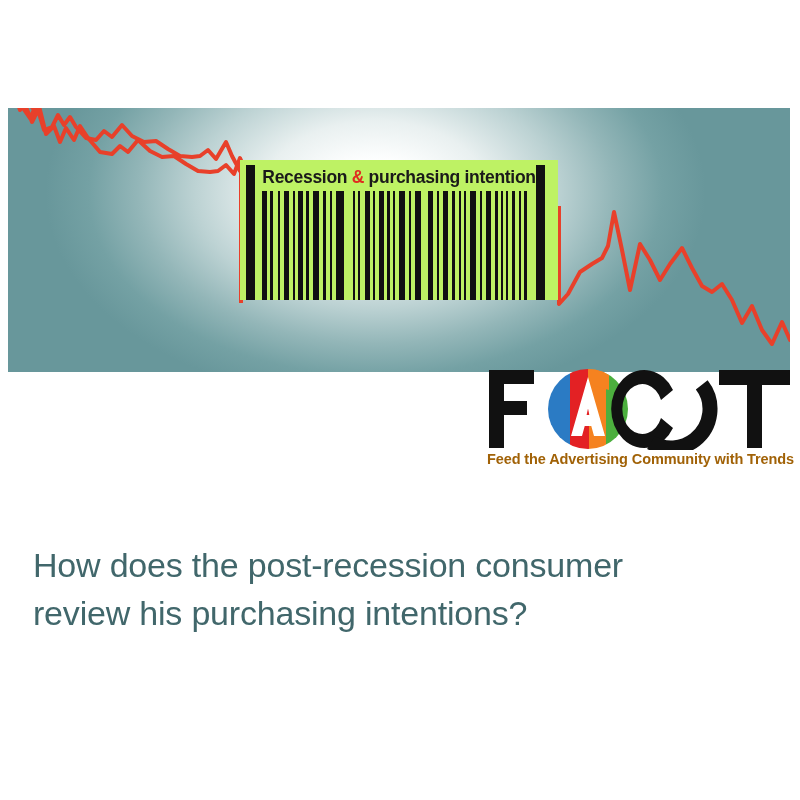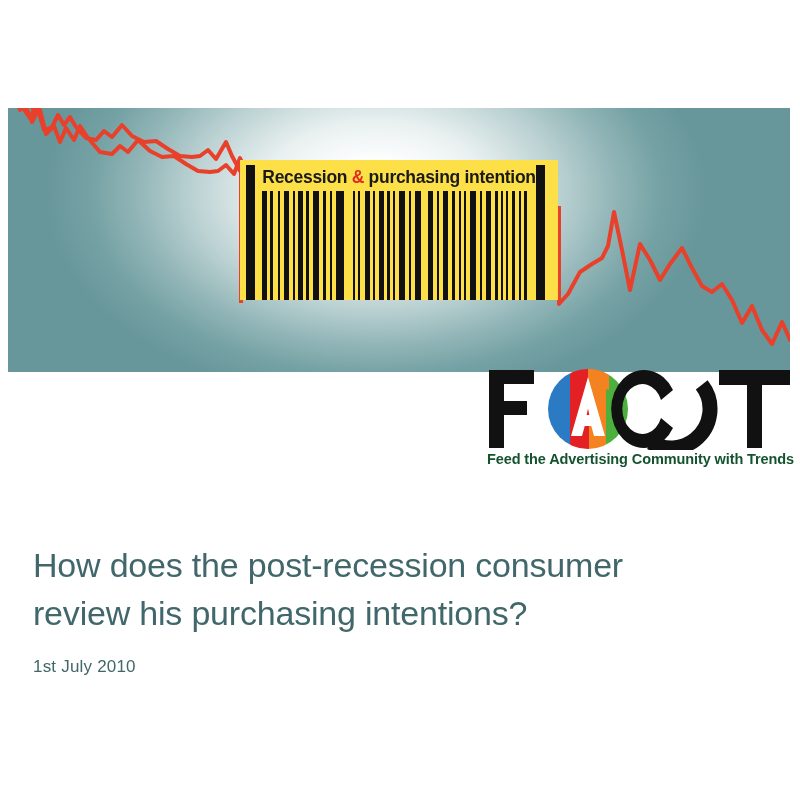--- a/index.html
+++ b/index.html
@@ -44,21 +44,21 @@
     display: block;
   }
 
   
   #barcode-block {
     position: absolute;
     left: 240px;
     top: 160px;
     width: 318px;
     height: 140px;
-    background: #fde047;
+    background: #bef264;
     z-index: 4;
   }
   #barcode-title {
     position: absolute;
     left: 0; right: 0;
     top: 5px;
     height: 24px;
     line-height: 24px;
     text-align: center;
     font-family: "Liberation Sans", sans-serif;
@@ -104,21 +104,21 @@
   #fact-tagline {
     position: absolute;
     left: 0;
     top: 83px;
     width: 305px;
     text-align: center;
     font-family: "Liberation Sans", sans-serif;
     font-weight: bold;
     font-size: 14.5px;
     letter-spacing: -0.1px;
-    color: #14532d;
+    color: #a16207;
     white-space: nowrap;
   }
 
   
   #title-block {
     position: absolute;
     left: 33px;
     top: 541px;
     width: 730px;
   }
@@ -272,16 +272,15 @@
         <rect x="260" y="2" width="15" height="78" fill="#111111"></rect>
       </g>
     </svg>
 
     <div id="fact-tagline">Feed the Advertising Community with Trends</div>
   </div>
 
   <div id="title-block">
     <div id="slide-title">How does the post-recession consumer
 review his purchasing intentions?</div>
-    <div id="slide-date">1st July 2010</div>
   </div>
 
 </div>
 
 </body></html>

